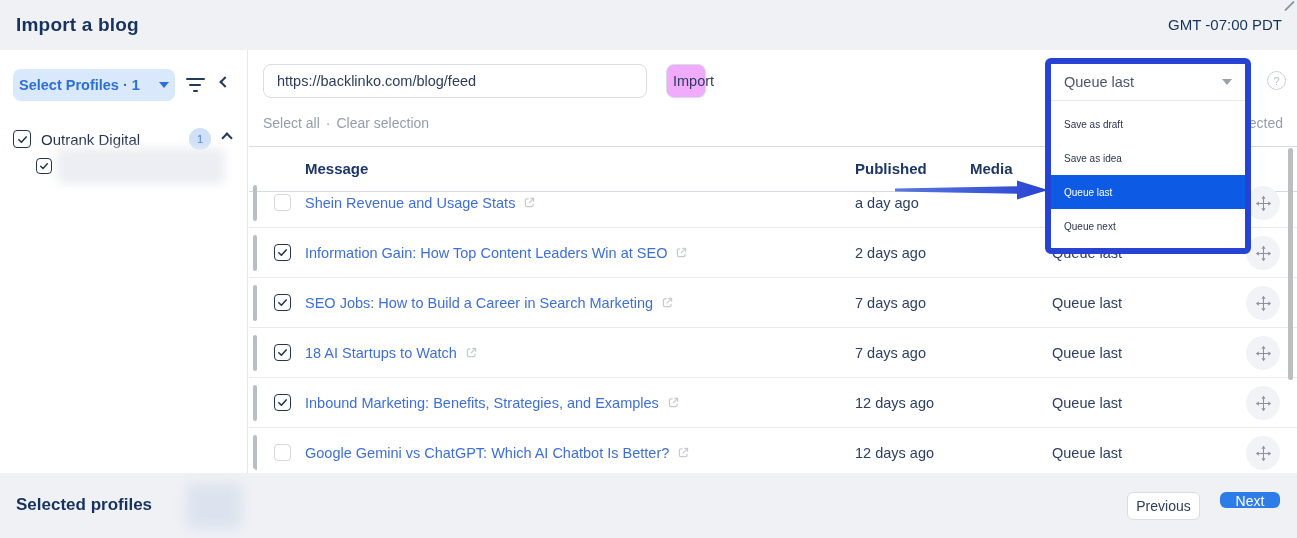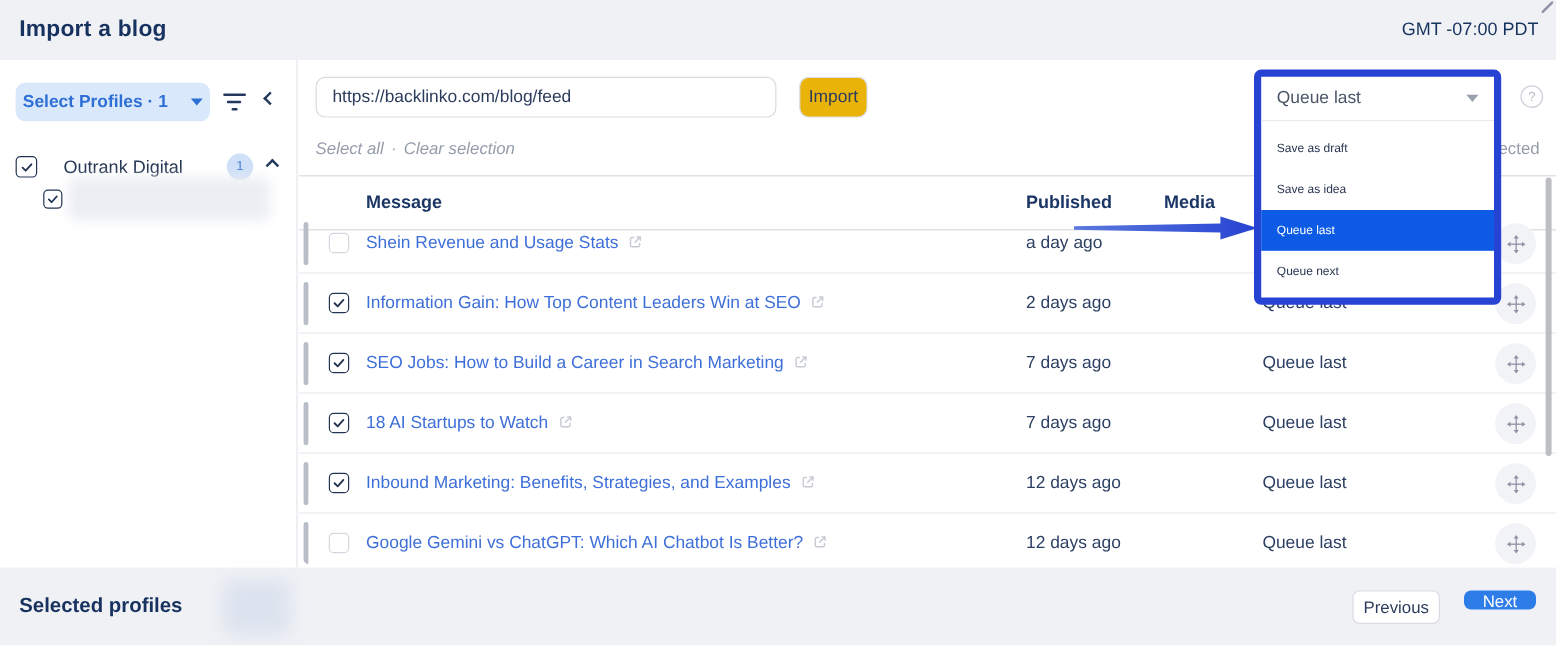--- a/index.html
+++ b/index.html
@@ -21,35 +21,35 @@
   .pill {
     position:absolute; left:13px; top:19px; width:162px; height:32px; background:#d9e8fb; border-radius:8px;
     display:flex; align-items:center; justify-content:space-between; gap:12px; color:#2e6fd6; font-size:14.5px; font-weight:700; cursor:pointer; border:none;
   }
   .caret-down { width:0; height:0; border-left:5px solid transparent; border-right:5px solid transparent; border-top:6px solid #2e6fd6; }
   .filter-icon { position:absolute; left:185px; top:28px; width:20px; }
   .filter-icon i { display:block; background:#233a5e; height:2.4px; border-radius:2px; margin:0 auto 3.6px; }
   .filter-icon i:nth-child(1){width:19px;} .filter-icon i:nth-child(2){width:12px;} .filter-icon i:nth-child(3){width:5px;}
   .chev { display:inline-block; width:8px; height:8px; border-left:2px solid #233a5e; border-bottom:2px solid #233a5e; }
   .collapse-chevron { position:absolute; left:221px; top:28px; transform:rotate(45deg); }
-  .group-row { position:absolute; left:13px; top:79px; height:20px; display:flex; align-items:center;gap:12px; }
+  .group-row { position:absolute; left:13px; top:79px; height:20px; display:flex; align-items:center; }
   .cbx { width:18px; height:18px; border:1.6px solid #d4d7de; border-radius:4px; background:#fff; display:flex; align-items:center; justify-content:center; flex:0 0 auto; }
   .cbx.checked { border-color:#233550; }
   .group-label { margin-left:10px; font-size:15px; font-weight:500; color:#233350; }
   .badge { position:absolute; left:176px; top:-1px; width:22px; height:22px; border-radius:50%; background:#cfe0f8; color:#4a7fd1; font-size:11px; display:flex; align-items:center; justify-content:center; }
   .group-collapse { position:absolute; left:210px; top:5px; transform:rotate(135deg); border-color:#233a5e; }
   .sub-row { position:absolute; left:36px; top:108px; display:flex; align-items:center; }
   .sub-row .cbx { width:16px; height:16px; }
   .blur-name { position:absolute; left:57px; top:98px; width:168px; height:36px; background:#eceef3; border-radius:6px; filter:blur(5px); }
 
   
   .main { position:absolute; left:249px; top:50px; right:0; bottom:65px; background:#fff; overflow:hidden;border-radius:16px; }
   .url-input { position:absolute; left:14px; top:14px; width:384px; height:34px; border:1px solid #d9dce3; border-radius:8px; padding:0 13px; font-family:"Liberation Sans",sans-serif; font-size:14.5px; color:#2c3c5c; outline:none; }
-  .import-btn { position:absolute; left:417px; top:14px; width:57px; height:34px; background:#eab308; border:1px solid #d9dce3; border-radius:8px; font-family:"Liberation Sans",sans-serif; font-size:14.5px; color:#2c3c5c; cursor:pointer; }
-  .sel-links { position:absolute; left:14px; top:65px; font-size:14px; color:#959cab;font-style:italic; }
+  .import-btn { position:absolute; left:417px; top:14px; width:40px; height:34px; background:#f0abfc; border:1px solid #d9dce3; border-radius:8px; font-family:"Liberation Sans",sans-serif; font-size:14.5px; color:#2c3c5c; cursor:pointer; }
+  .sel-links { position:absolute; left:14px; top:65px; font-size:14px; color:#959cab; }
   .sel-links span { cursor:pointer; }
   .sel-links .dot { margin:0 6px; cursor:default; }
   .sel-status { position:absolute; right:14px; top:65px; font-size:14px; color:#959cab; z-index:1; }
   .help-icon { position:absolute; left:1018px; top:21px; width:19px; height:19px; border:1.4px solid #ccd0d8; border-radius:50%; color:#b9bec8; font-size:11px; display:flex; align-items:center; justify-content:center; cursor:pointer; z-index:1; }
 
   .thead { position:absolute; left:0; right:0; top:96px; height:46px; border-top:1px solid #d7dae1; border-bottom:1px solid #d7dae1; }
   .thead span { position:absolute; top:13px; font-size:15px; font-weight:700; color:#1c3666;text-align:right; }
   .th-message{left:56px;} .th-published{left:606px;} .th-media{left:721px;}
 
   .rows { position:absolute; left:0; right:0; top:128px; }

